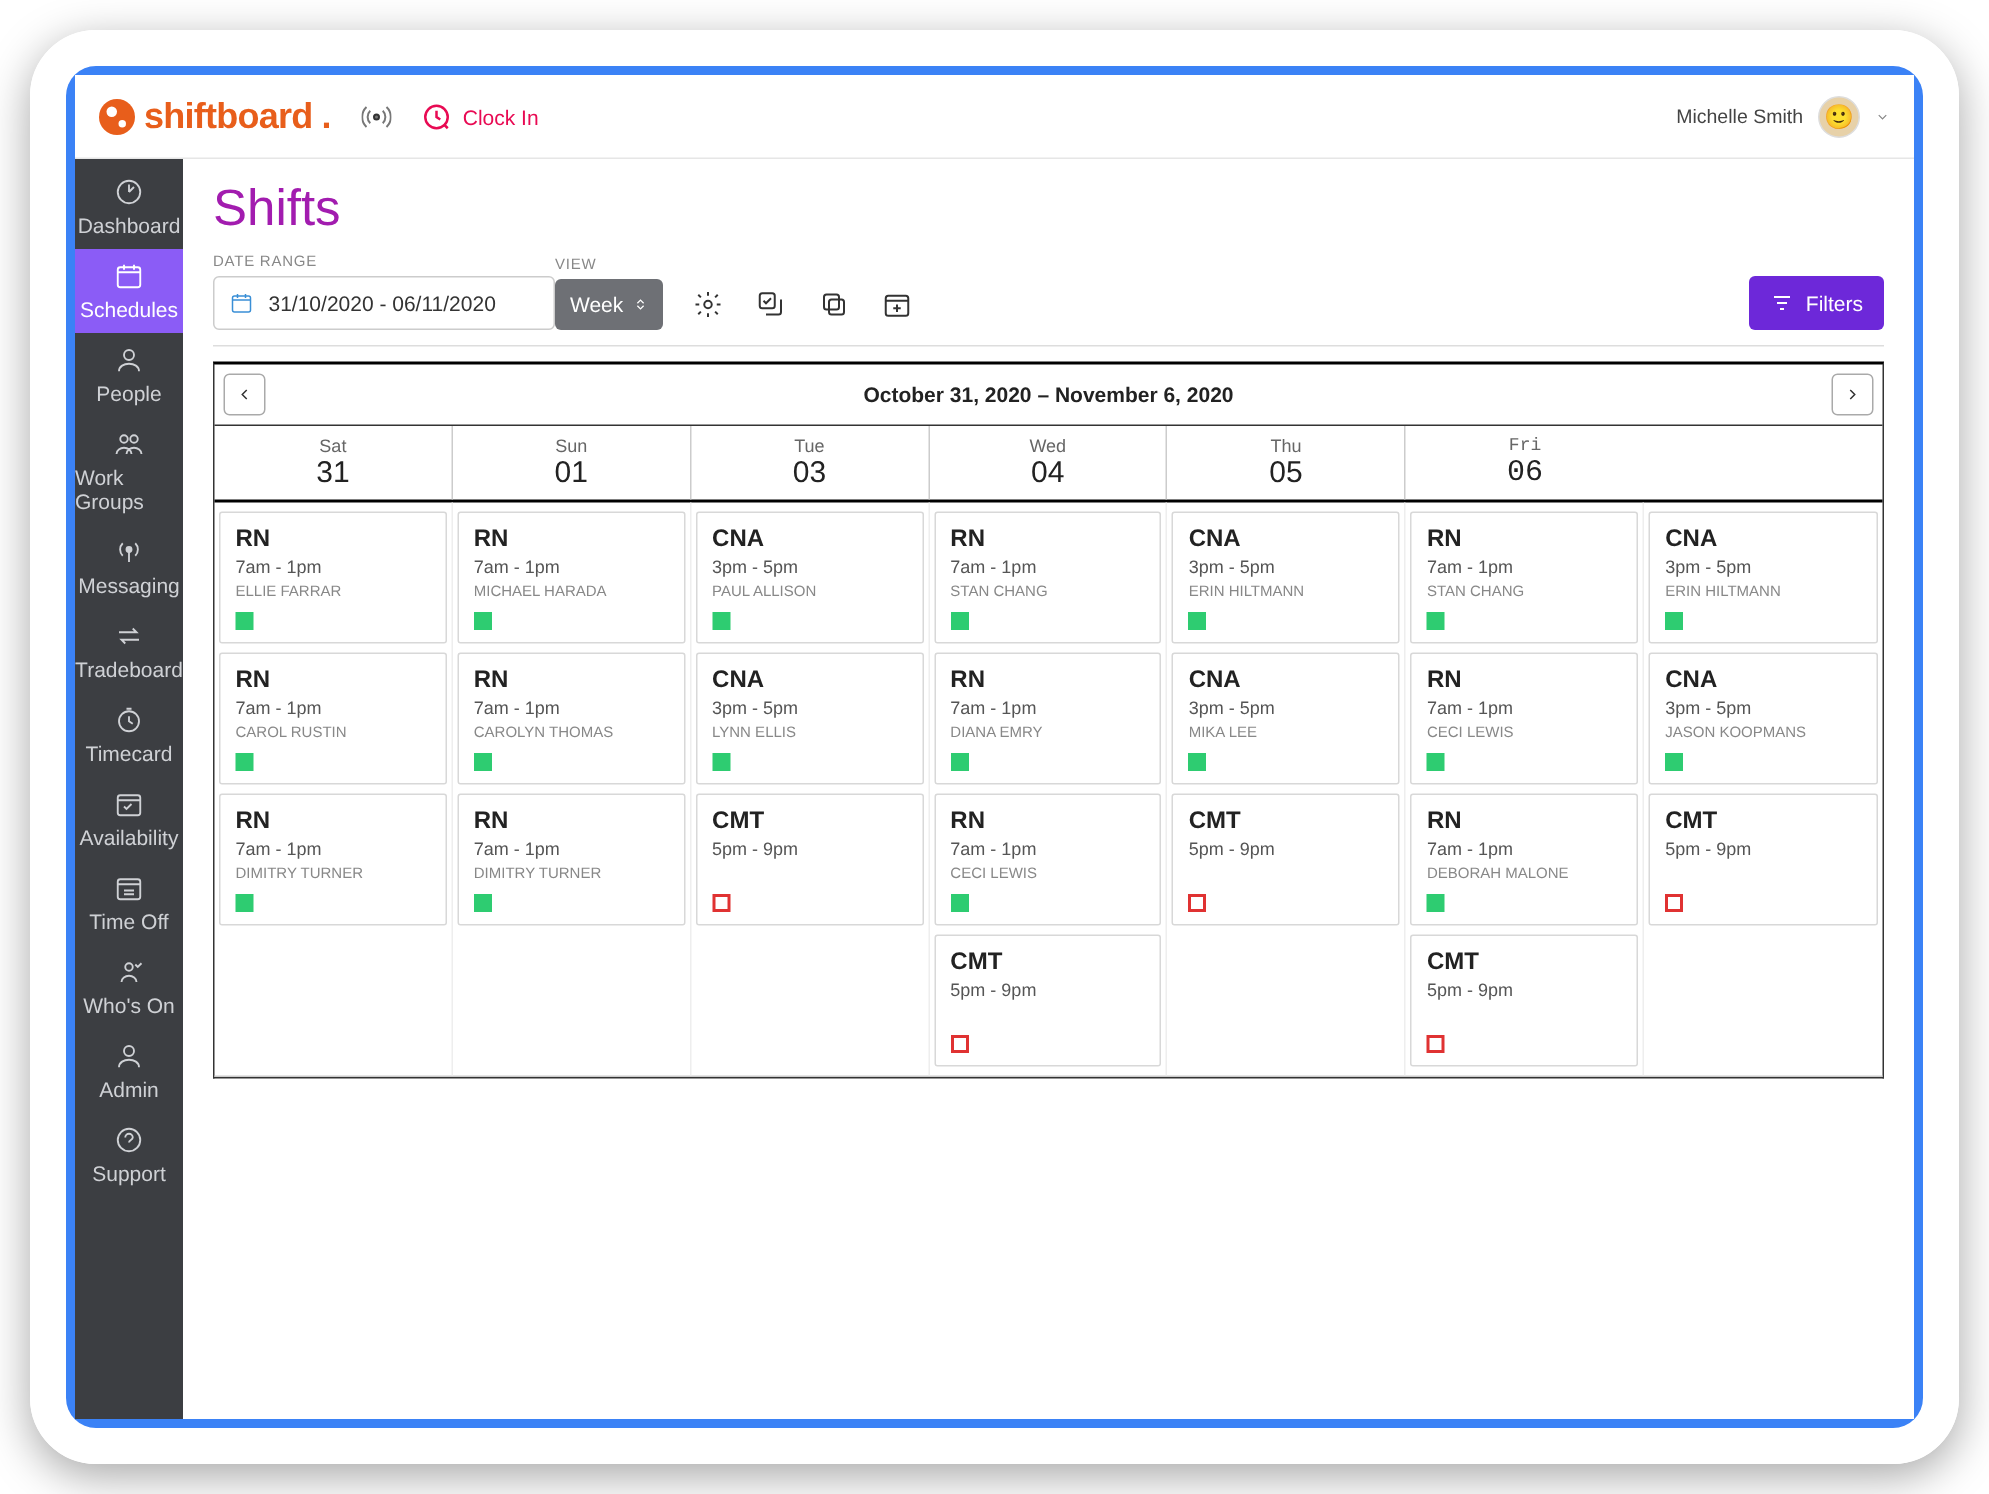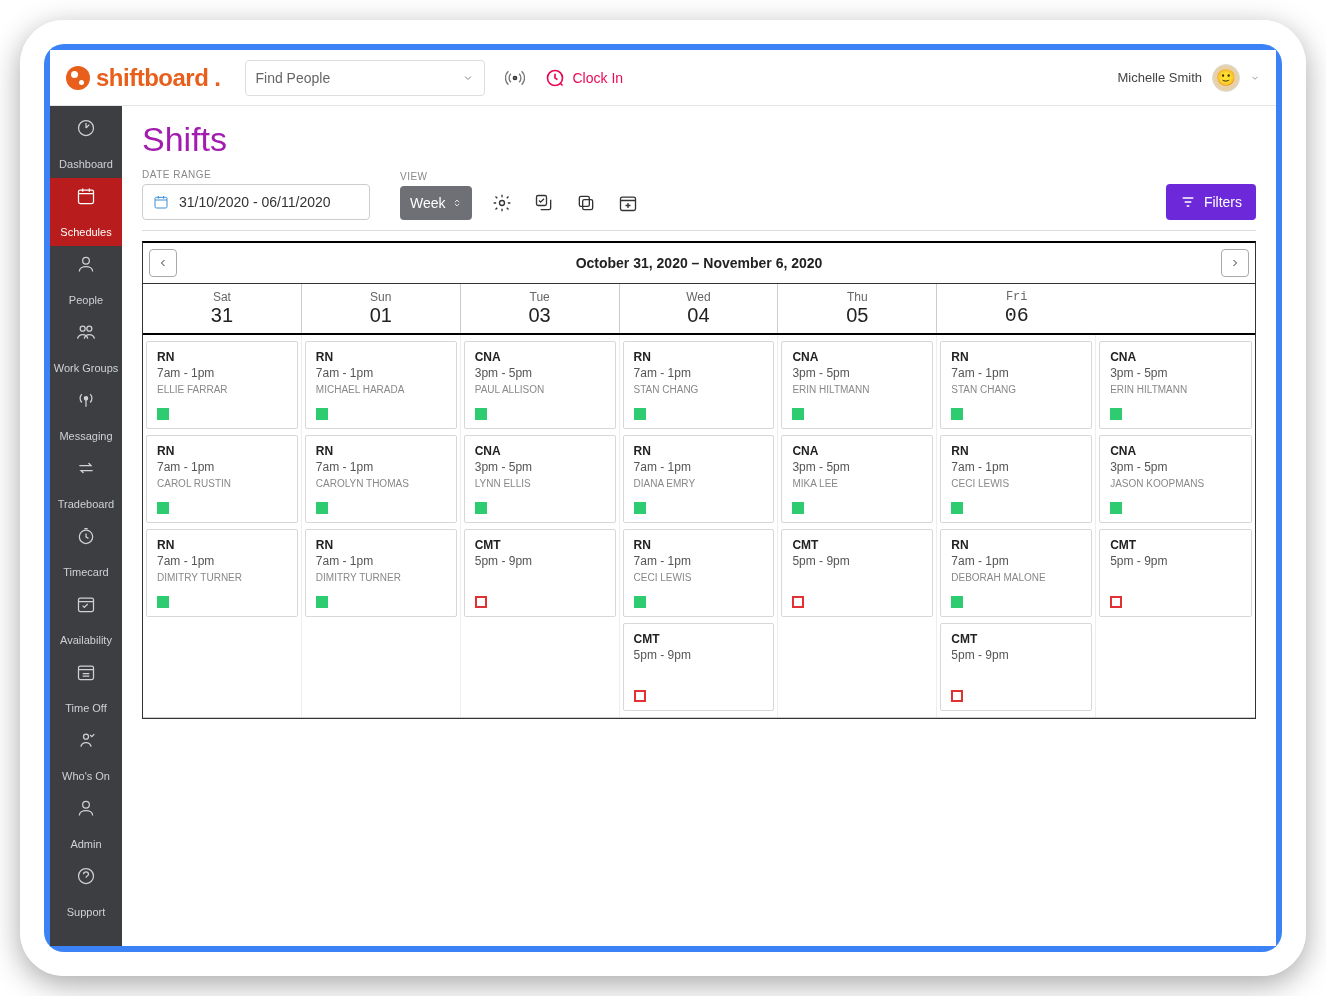--- a/index.html
+++ b/index.html
@@ -16,29 +16,29 @@
   .find-wrap { margin-left:24px; display:flex; align-items:center; border:1px solid #ddd; border-radius:4px; width:240px; height:36px; padding:0 10px; color:#666; font-size:14px; justify-content:space-between;}
   .broadcast { margin-left:18px; color:#777;}
   .clockin { margin-left:18px; display:flex; align-items:center; gap:8px; color:#e80a53; font-weight:500; font-size:14px;}
   .spacer { flex:1;}
   .user { display:flex; align-items:center; gap:10px; color:#444; font-size:13px;}
   .avatar { width:28px; height:28px; border-radius:50%; background:#e7d1a8; border:1px solid #ddd; display:flex; align-items:center; justify-content:center; font-size:16px;}
   
   .body { flex:1; display:flex; overflow:hidden;}
   
   .sidebar { width:72px; background:#3c3e42; display:flex; flex-direction:column; padding-top:4px;}
-  .nav-item { color:#cfd1d5; font-size:11px; display:flex; flex-direction:column; align-items:center; gap:20px; padding:8px 0; cursor:pointer;}
-  .nav-item.active { background:#b91c1c; color:#fff;}
+  .nav-item { color:#cfd1d5; font-size:14px; display:flex; flex-direction:column; align-items:center; gap:4px; padding:8px 0; cursor:pointer;}
+  .nav-item.active { background:#8b5cf6; color:#fff;}
   .nav-icon { width:20px; height:20px; display:flex; align-items:center; justify-content:center;}
   .nav-icon svg { width:20px; height:20px; stroke:#cfd1d5; fill:none; stroke-width:1.5;}
   .nav-item.active .nav-icon svg { stroke:#fff;}
   
   .main { flex:1; padding:14px 20px 0 20px; overflow:auto;}
   h1 { color:#a21caf; font-weight:400; font-size:34px; margin-bottom:10px;}
-  .controls { display:flex; gap:30px; align-items:flex-end; margin-bottom:6px;}
+  .controls { display:flex; align-items:flex-end; margin-bottom:6px;}
   .ctrl-group { display:flex; flex-direction:column; gap:4px;}
   .ctrl-label { font-size:10px; color:#888; letter-spacing:0.5px;}
   .date-input { width:228px; height:36px; border:1px solid #ccc; border-radius:4px; display:flex; align-items:center; padding:0 10px; gap:10px; font-size:14px; color:#333;}
   .view-row { display:flex; align-items:center; gap:18px;}
   .week-btn { height:34px; padding:0 10px; background:#6e7075; color:#fff; border:none; border-radius:4px; display:flex; align-items:center; gap:6px; font-size:14px;}
   .icon-btn { width:24px; height:24px; display:flex; align-items:center; justify-content:center; color:#333; cursor:pointer;}
   .icon-btn svg { width:20px; height:20px; stroke:#333; fill:none; stroke-width:1.6;}
   .filters-btn { height:36px; padding:0 14px; background:#6d28d9; color:#fff; border:none; border-radius:4px; display:flex; align-items:center; gap:8px; font-size:14px; font-weight:500;}
   .rule { border:none; border-top:1px solid #ddd; margin:10px 0 0 0;}
   
@@ -48,45 +48,39 @@
   .cal-title { font-weight:700; font-size:14px; color:#222;}
   .cal-head { display:grid; grid-template-columns: repeat(7, 1fr); text-align:center; border-bottom:2px solid #000;}
   .cal-head div { padding:6px 0; border-right:1px solid #ccc;}
   .cal-head div:last-child { border-right:none;font-family:Liberation Mono, monospace;}
   .dow { font-size:12px; color:#666; display:block;}
   .dnum { font-size:20px; color:#222; font-weight:400;}
   .cal-grid { display:grid; grid-template-columns: repeat(7, 1fr);}
   .col { display:flex; flex-direction:column; gap:6px; padding:6px 3px; border-right:1px solid #eee;}
   .col:last-child { border-right:none;}
   .card { border:1px solid #d8d8d8; border-radius:2px; background:#fff; padding:8px 10px; font-size:12px; line-height:1.3; position:relative; min-height:88px;}
-  .role { font-weight:700; color:#222; font-size:12px;}
+  .role { font-weight:700; color:#222; font-size:16px;}
   .time { color:#555;}
   .person { color:#888; font-size:10px; text-transform:uppercase; margin-top:2px;}
   .chip { width:12px; height:12px; position:absolute; left:10px; bottom:8px;}
   .chip.green { background:#2ecc71;}
   .chip.red { background:#fff; border:2px solid #e03232;}
   .cal-bottom { border-top:1px solid #ccc;}
 </style>
 </head>
 <body>
 
 <div class="tablet-frame">
   <div class="screen">
 
     <div class="topbar">
       <div class="logo">
         <span class="logo-mark"></span>
         <span>shiftboard</span>
           <span style="color:#e85e1b">.</span>
-      </div>
-      <div class="find-wrap">
-        <span>Find People</span>
-        <svg viewBox="0 0 24 24" width="12" height="12">
-            <path d="M6 9l6 6 6-6" stroke="#888" fill="none" stroke-width="2"></path>
-          </svg>
       </div>
       <span class="broadcast icon-btn">
         <svg viewBox="0 0 24 24">
             <circle cx="12" cy="12" r="2" fill="#777"></circle>
             <path d="M7 7a7 7 0 000 10M17 7a7 7 0 010 10M4 4a11 11 0 000 16M20 4a11 11 0 010 16" stroke="#777"></path>
           </svg>
       </span>
       <div class="clockin">
         <svg viewBox="0 0 24 24" width="20" height="20">
             <circle cx="12" cy="12" r="9" stroke="#e80a53" fill="none" stroke-width="2"></circle>

